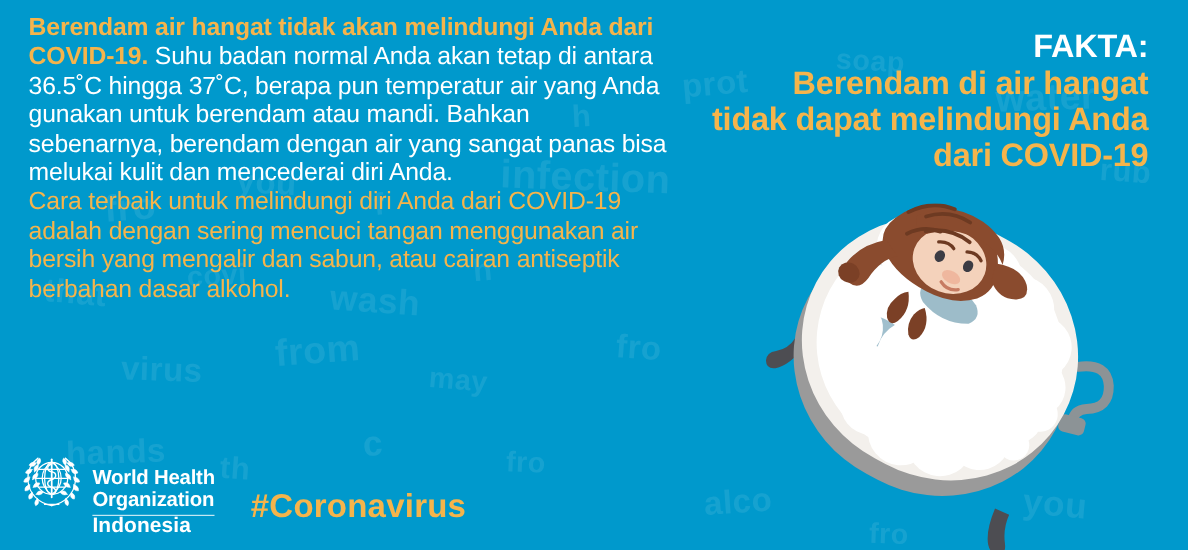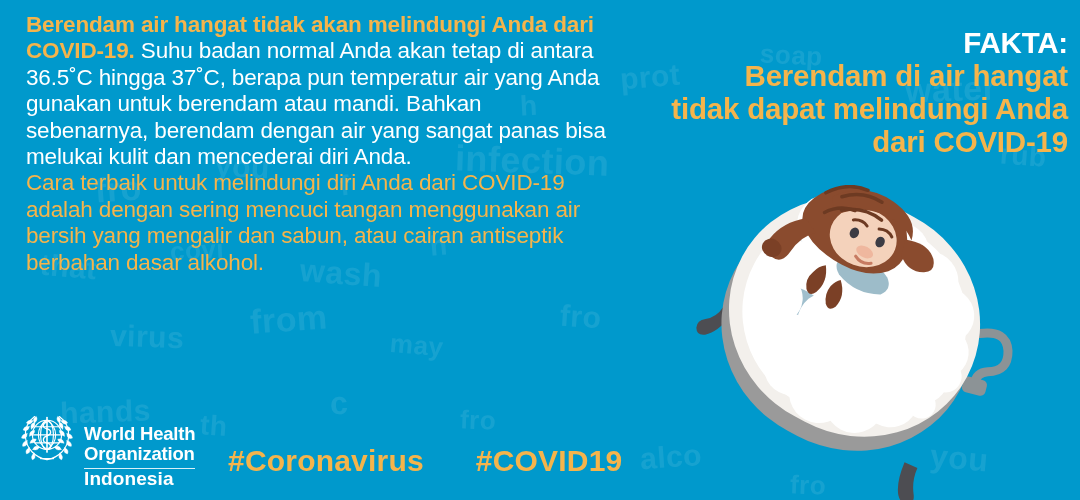--- a/index.html
+++ b/index.html
@@ -50,21 +50,21 @@
   }
   #body-text .para-white { display:block; }
   #body-text .para-orange {
     display:block;
     color:#f5b44b;
   }
 
   
   #headline {
     position:absolute;
-    right:12px; top:26px;
+    right:36px; top:26px;
     width:470px;
     text-align:right;
     font-weight:700;
     font-size:29.5px;
     line-height:33px;
     letter-spacing:-.2px;
   }
   #headline .fakta { color:#ffffff; display:block; }
   #headline .sub   { color:#f5b44b; display:block; }
 
@@ -312,16 +312,15 @@
     <div id="who-wordmark">
       <span class="wm-line">World Health</span>
       <span class="wm-line">Organization</span>
       <div id="who-rule"></div>
       <span id="who-country">Indonesia</span>
     </div>
   </div>
 
   <div id="hashtags">
     <span>#Coronavirus</span>
-    <span>#COVID19</span>
   </div>
 
 </div>
 
 </body></html>

